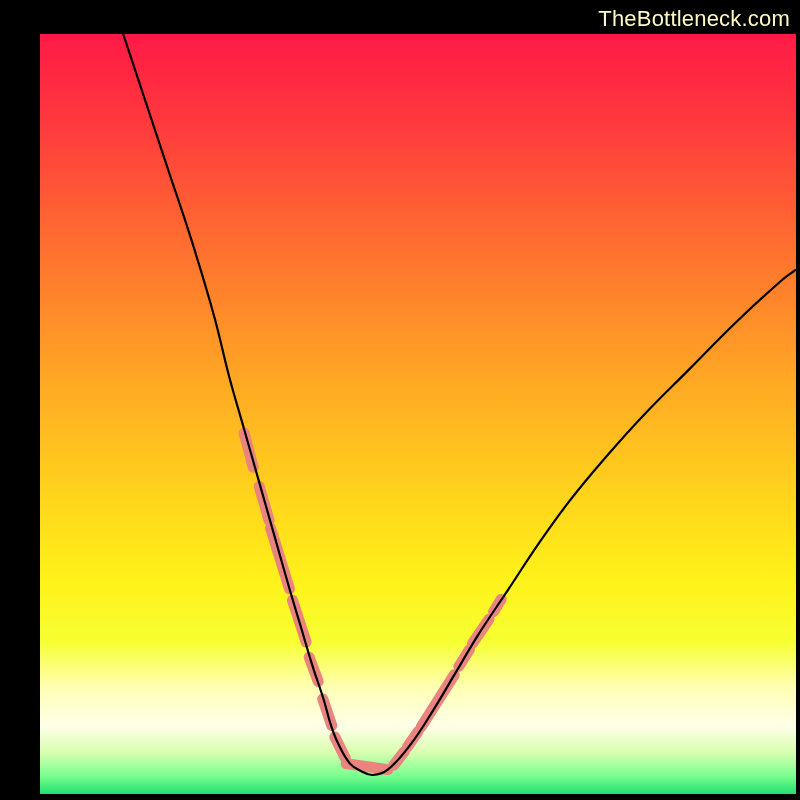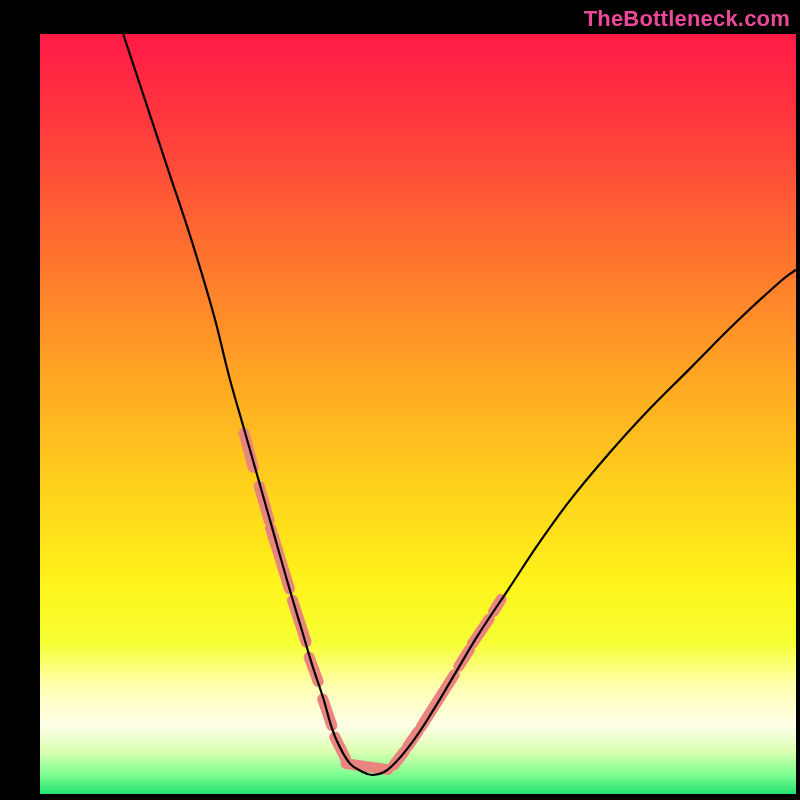--- a/index.html
+++ b/index.html
@@ -6,23 +6,23 @@
     margin: 0;
     padding: 0;
     width: 800px;
     height: 800px;
     background: #000000;
     overflow: hidden;
     font-family: Arial, Helvetica, sans-serif;
   }
   .watermark {
     position: absolute;
-    color: #ec4899;
+    color: #fef9c3;
     font-size: 22px;
-    font-weight: 700;
+    font-weight: 400;
     letter-spacing: 0.2px;
   }
   svg { display: block; }
 </style>
 </head>
 <body>
 
 <div class="watermark" style="top:6px; right:10px;">TheBottleneck.com</div>
 
 <svg id="chart-svg" width="800" height="800" viewBox="0 0 800 800">

